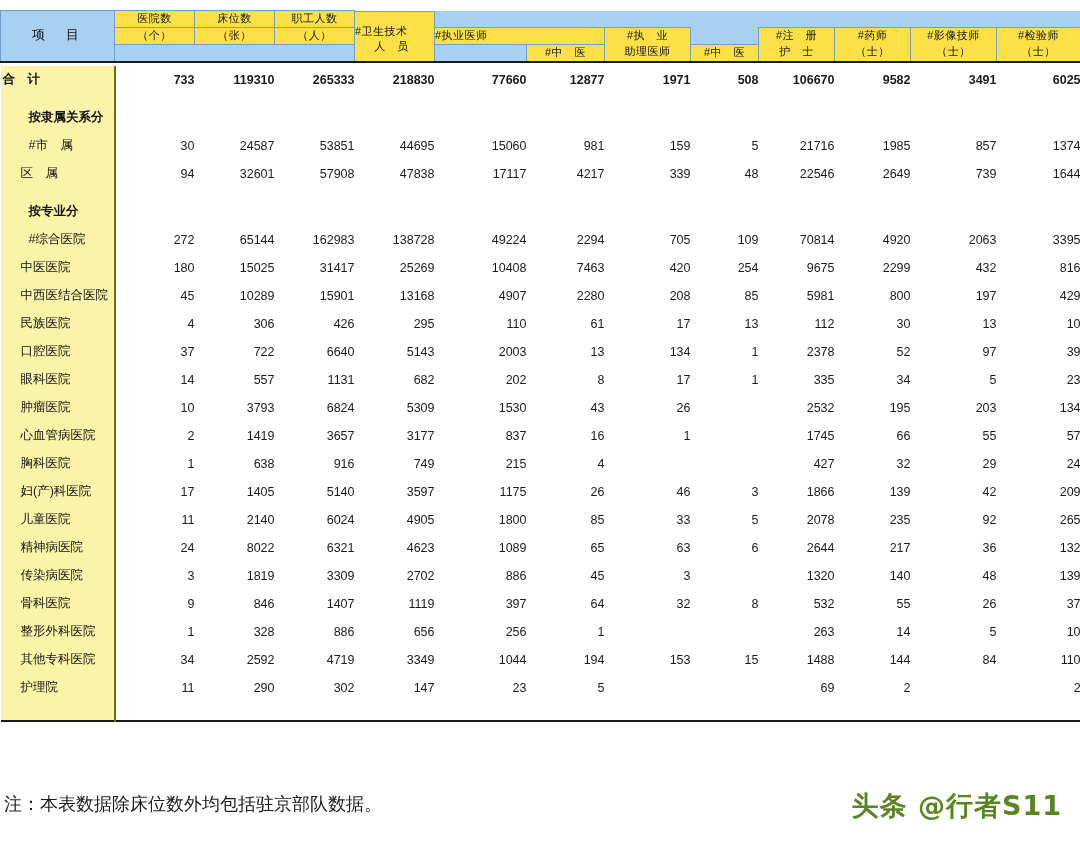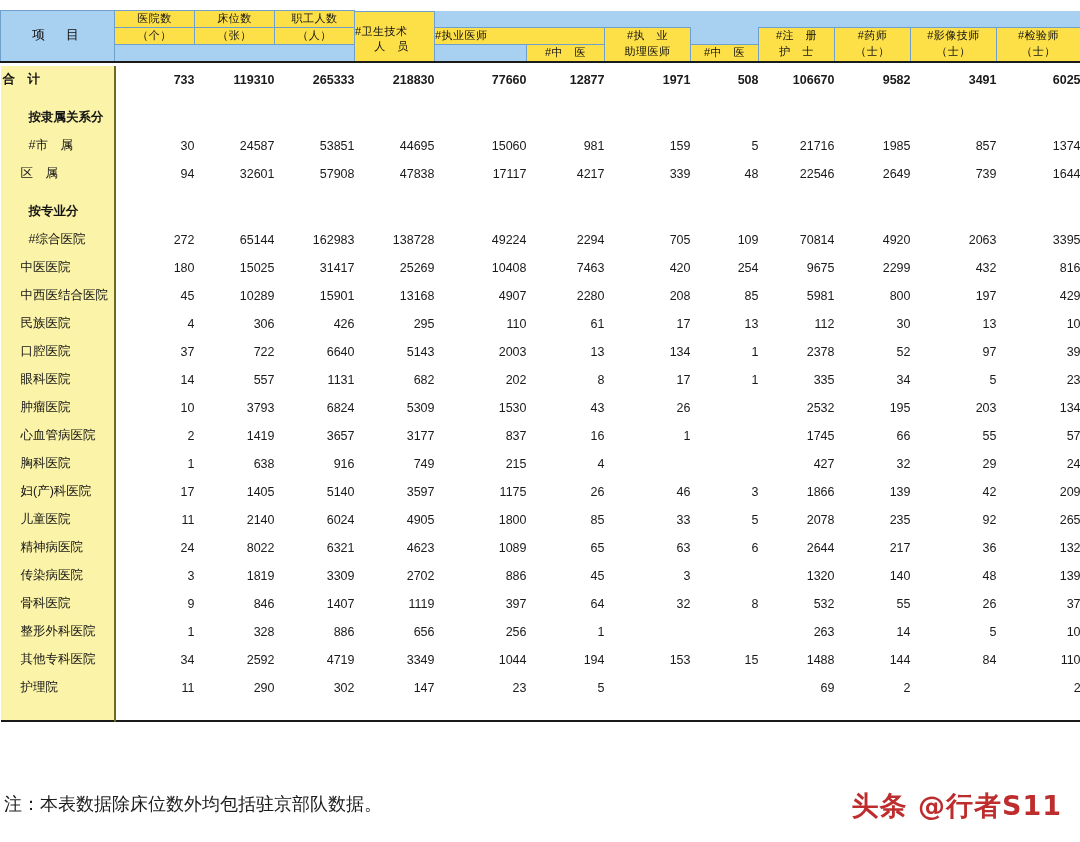--- a/index.html
+++ b/index.html
@@ -127,21 +127,21 @@
   }
   .note-line { white-space: nowrap; }
 
   
   .watermark {
     position: absolute;
     right: 18px;
     top: 788px;
     font-size: 27px;
     font-weight: bold;
-    color: #b91c1c;
+    color: #4d7c0f;
     letter-spacing: 1px;
     opacity: .92;
     white-space: nowrap;
     font-family: "DejaVu Sans", "Liberation Sans", sans-serif;
   }
 </style>
 </head>
 <body>
 
 <div id="sheet">

